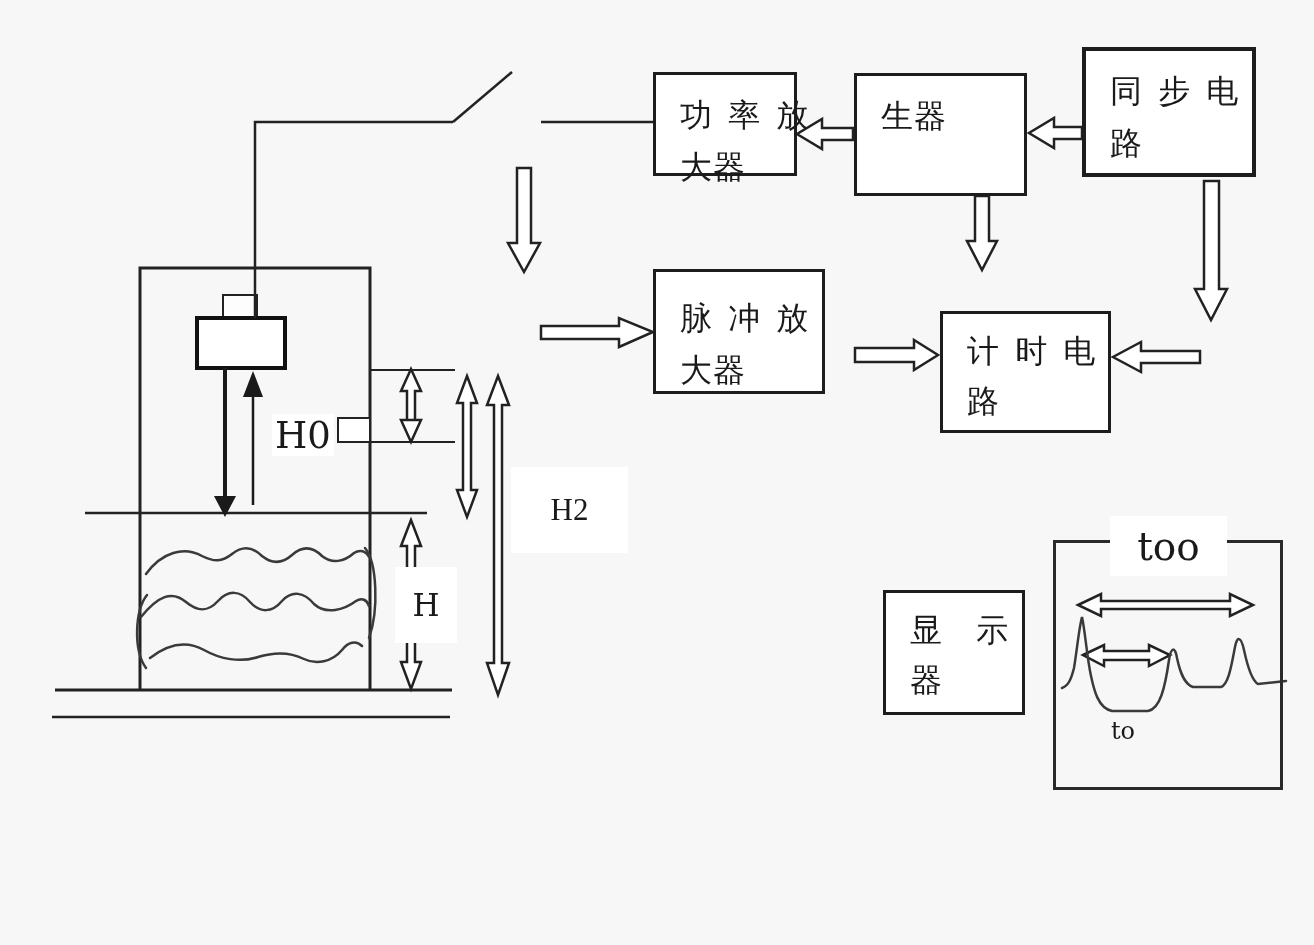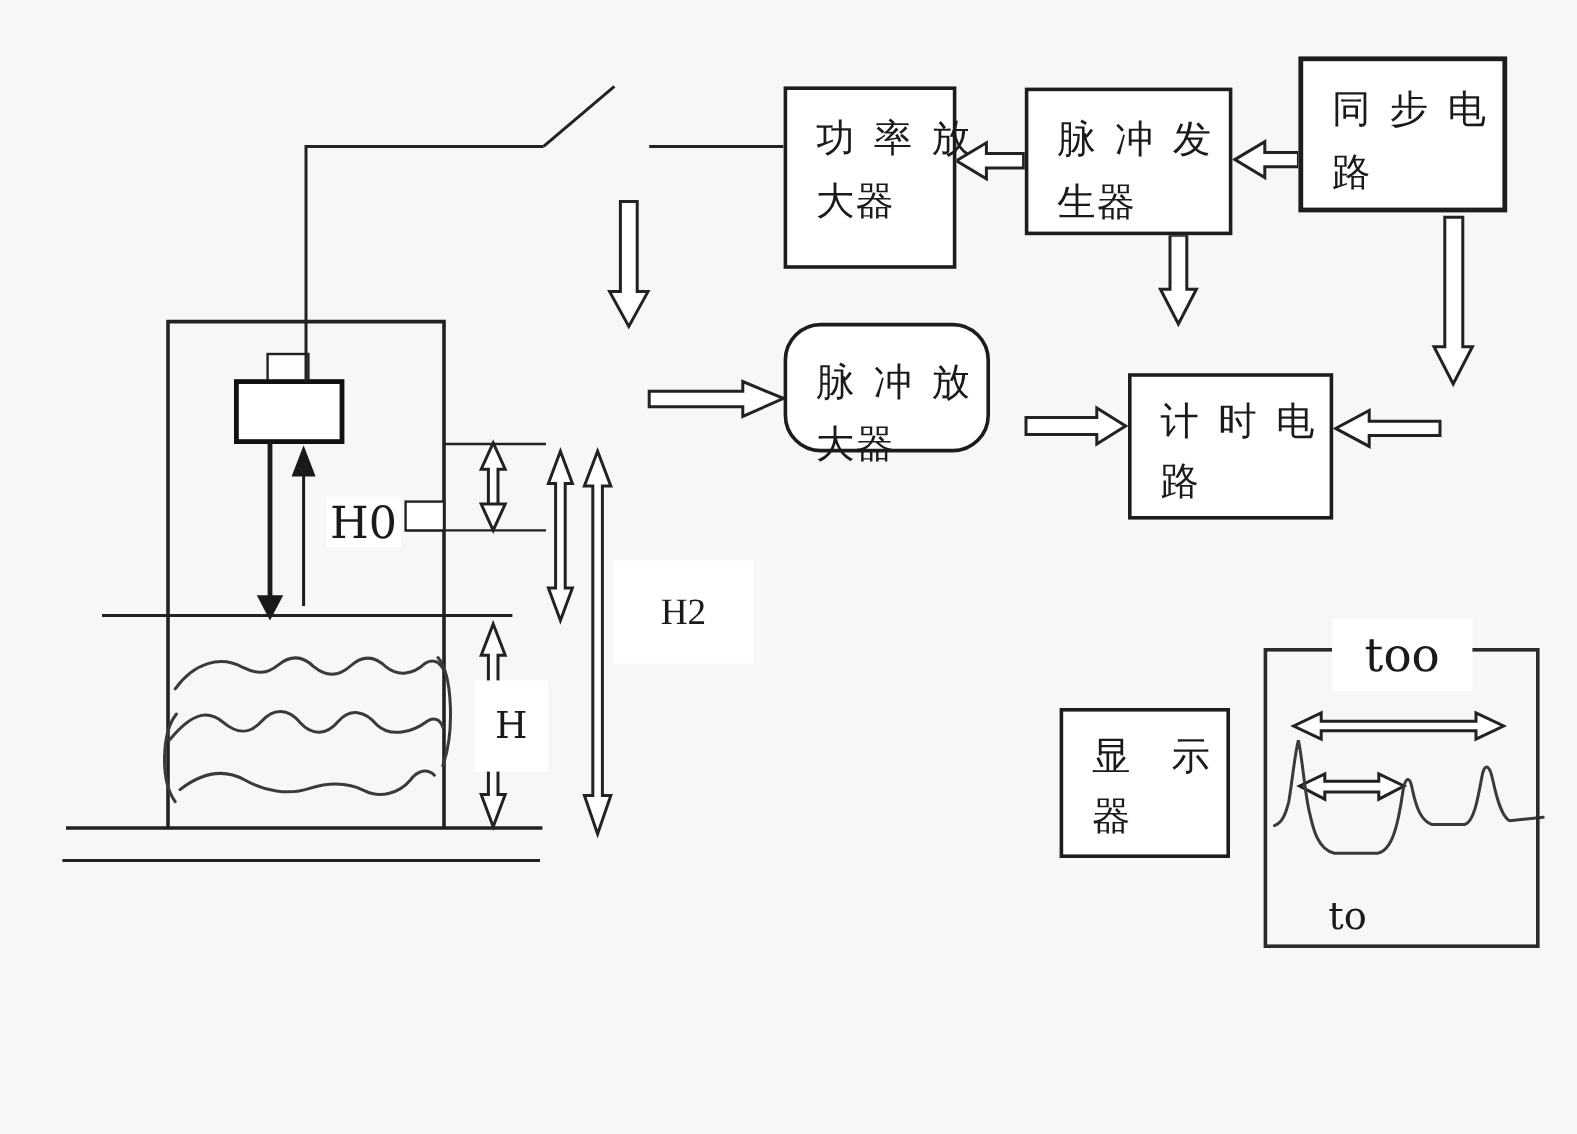--- a/index.html
+++ b/index.html
@@ -113,36 +113,35 @@
     </g>
 
     <path d="M1062,688 C1068,686 1071,680 1074,668 C1077,650 1079,628 1082,617
              C1085,630 1087,658 1091,676 C1094,690 1098,708 1112,711 L1148,711
              C1160,709 1165,688 1169,660 C1171,647 1175,646 1177,658
              C1180,672 1184,684 1193,687 L1221,687
              C1229,684 1232,662 1235,647 C1237,636 1241,636 1244,650
              C1247,664 1251,680 1258,684 L1286,681" fill="none" stroke="#3a3a3a" stroke-width="2.5" stroke-linecap="round"></path>
   </svg>
 
-  <div class="fbox" style="left:653px;top:72px;width:144px;height:152px;">
+  <div class="fbox" style="left:653px;top:72px;width:144px;height:104px;">
     <div>功 率 放</div>
     <div>大器</div>
   </div>
 
   <div class="fbox" style="left:854px;top:73px;width:173px;height:123px;">
-    <div>脉 冲 发</div>
     <div>生器</div>
   </div>
 
   <div class="fbox" style="left:1082px;top:47px;width:174px;height:130px;border-width:4px;">
     <div>同 步 电</div>
     <div>路</div>
   </div>
 
-  <div class="fbox" style="left:653px;top:269px;width:172px;height:108px;padding-top:20px;border-radius:31px;">
+  <div class="fbox" style="left:653px;top:269px;width:172px;height:125px;padding-top:20px;">
     <div>脉 冲 放</div>
     <div>大器</div>
   </div>
 
   <div class="fbox" style="left:940px;top:311px;width:171px;height:122px;padding-top:12px;line-height:50px;">
     <div>计 时 电</div>
     <div>路</div>
   </div>
 
   <div class="fbox" style="left:883px;top:590px;width:142px;height:125px;padding-top:12px;line-height:50px;word-spacing:22px;">
@@ -154,16 +153,16 @@
 
   <div class="wlabel" style="left:272px;top:414px;width:62px;height:42px;font-size:37px;">H0</div>
 
 
   <div class="wlabel" style="left:511px;top:467px;width:117px;height:86px;font-family:Liberation Serif, serif;">H2</div>
 
   <div class="wlabel" style="left:395px;top:567px;width:62px;height:76px;">H</div>
 
   <div class="wlabel" style="left:1110px;top:516px;width:117px;height:60px;font-size:39px;">too</div>
 
-  <div class="wlabel plain" style="left:1093px;top:742px;width:60px;height:42px;font-size:32px;">to</div>
+  <div class="wlabel plain" style="left:1093px;top:710px;width:60px;height:42px;font-size:24px;">to</div>
 
 
 </div>
 
 </body></html>

